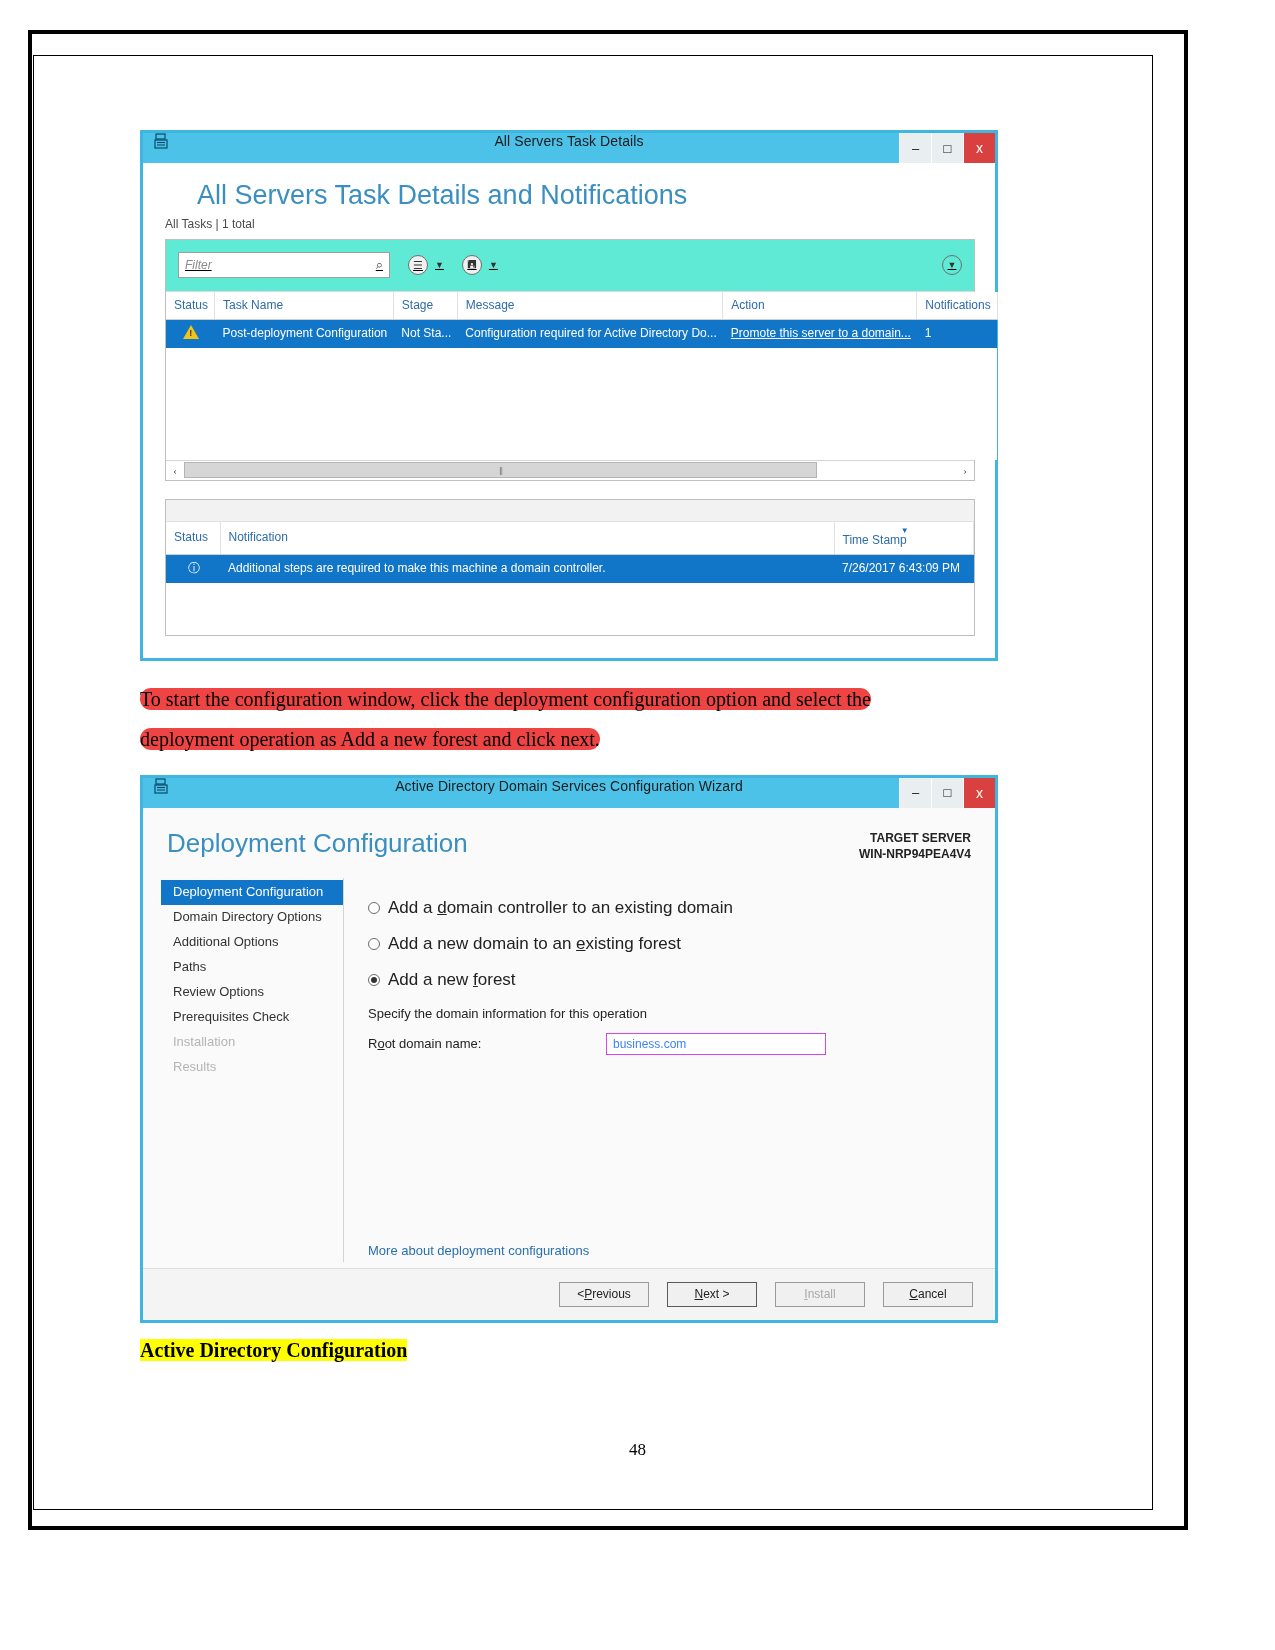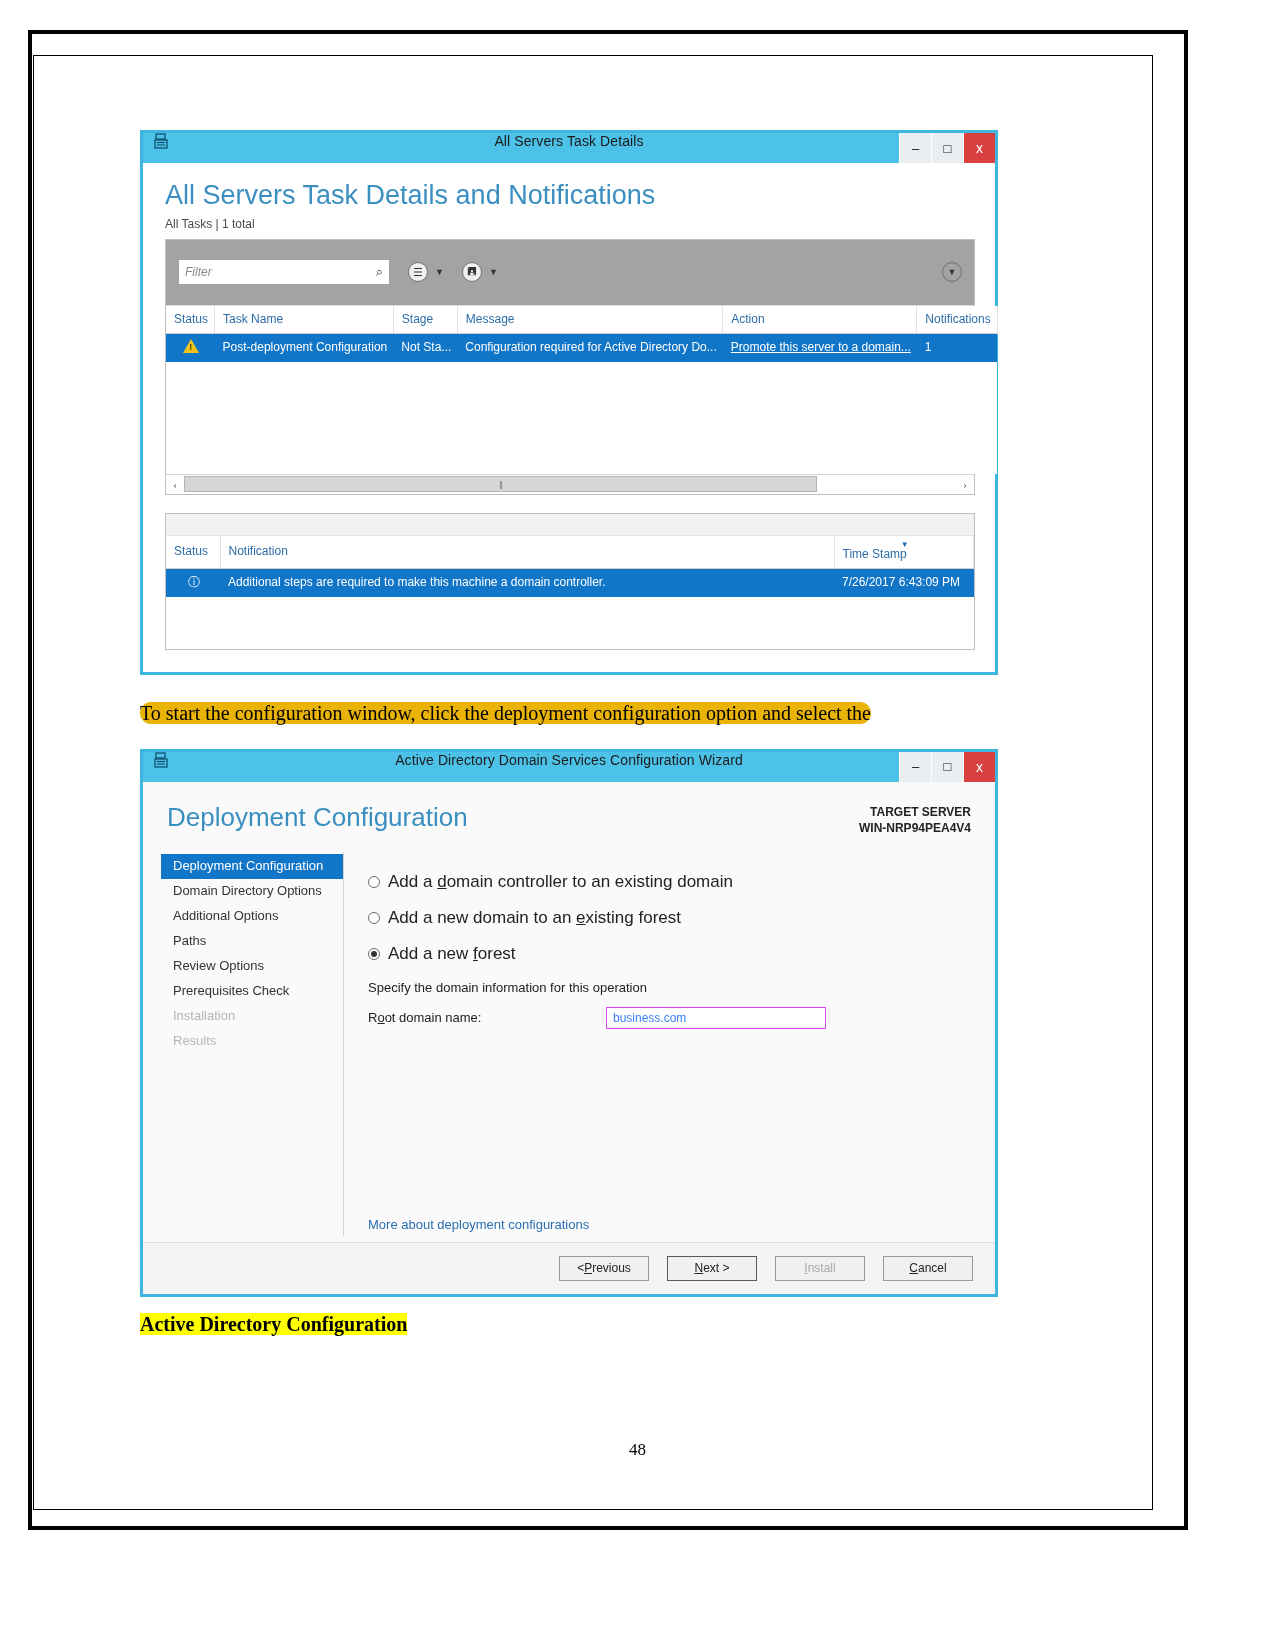--- a/index.html
+++ b/index.html
@@ -54,32 +54,33 @@
     font-family:"Liberation Sans", sans-serif; font-size:13px; color:#111;
     background:#e9eff1; border-left:1px solid #ffffff;
   }
   .tb-btn.close{ background:#d94141; color:#fff; font-size:14px; }
 
   
   #win-tasks{ width:858px; }
   .w1-body{ padding:18px 20px 22px 22px; }
   .w1-h1{
     font-family:"Liberation Sans", sans-serif;
-    font-size:27px; color:#3a8fc0; font-weight:400; line-height:1.1;
+    font-size:27px; color:#3a8fc0; font-weight:400; line-height:1.1;margin-left:32px;
   }
   .w1-sub{
     font-family:"Liberation Sans", sans-serif;
     font-size:12px; color:#4a4a4a; margin-top:6px; margin-bottom:8px;
   }
   .panel{ border:1px solid #bfbfbf; background:#fff; }
 
   .filterbar{
-    background:#a3a3a3; border-bottom:1px solid #dcdcdc;
-    height:66px; display:flex; align-items:center; padding:0 12px;
+    background:#5eead4; border-bottom:1px solid #dcdcdc;
+    height:52px; display:flex; align-items:center; padding:0 12px;
     position:relative;
+    text-decoration:underline;
   }
   .filter-input{
     width:212px; height:26px; background:#fff; border:1px solid #9e9e9e;
     display:flex; align-items:center; padding:0 6px;
     font-family:"Liberation Sans", sans-serif; font-size:12px; color:#8a8a8a;
     font-style:italic; position:relative;
   }
   .filter-input .mag{ margin-left:auto; font-style:normal; color:#333; font-size:13px;}
   .tool-grp{ display:flex; align-items:center; margin-left:18px; }
   .circ-icon{
@@ -134,21 +135,21 @@
   .notif-panel{ margin-top:18px; border:1px solid #bfbfbf; background:#fff; }
   .notif-topstrip{ height:22px; background:#f2f2f2; border-bottom:1px solid #e2e2e2; }
   .notif-empty{ height:52px; background:#fff; }
   .sort-arrow{ font-size:8px; color:#1a6fb5; display:block; line-height:5px; text-align:center; }
 
   
   .para{
     margin:18px 0 4px 0; font-size:20px; line-height:40px; color:#000;
     text-align:justify;
   }
-  .para span.hl{ background:#eab308;border-radius:11px; }
+  .para span.hl{ background:#ef4444;border-radius:11px; }
   .caption{
     margin:16px 0 0 0; font-size:20px; font-weight:bold; color:#000;
   }
   .caption span.hl{ background:#ffff00; }
 
   
   #win-wizard{ width:858px; margin-top:16px; }
   .wz-body{ background:#fafafa; }
   .wz-head{
     padding:22px 24px 6px 24px; display:flex; align-items:flex-start;
@@ -331,20 +332,21 @@
                 <td class="notif-empty" colspan="3"></td>
               </tr>
           </tbody>
         </table>
       </div>
     </div>
   </div>
 
   <p class="para">
     <span class="hl">To start the configuration window, click the deployment configuration option and select the</span><br>
+    <span class="hl">deployment operation as Add a new forest and click next.</span>
   </p>
 
   <div class="win" id="win-wizard">
 
     <div class="titlebar">
       <div class="tb-icon">
         <svg class="svr-ico" width="16" height="17" viewBox="0 0 16 17">
           <rect x="2" y="1" width="9" height="5" fill="none" stroke="#0b4a66" stroke-width="1.2"></rect>
           <rect x="1" y="7" width="12" height="8" fill="none" stroke="#0b4a66" stroke-width="1.2"></rect>
           <line x1="3" y1="9.5" x2="11" y2="9.5" stroke="#0b4a66" stroke-width="1.1"></line>

